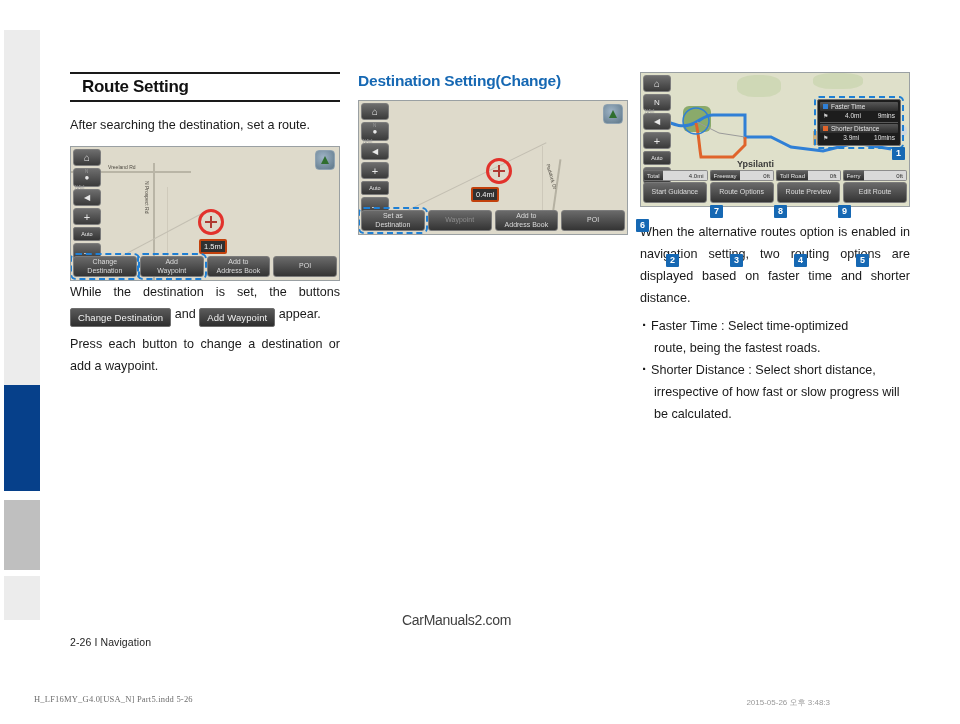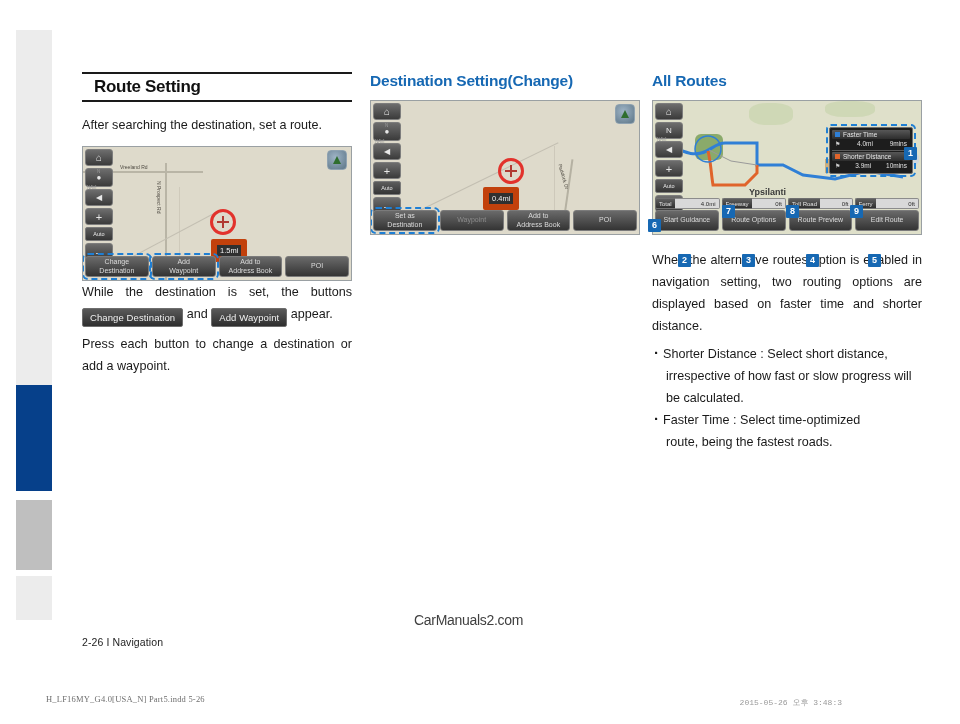--- a/index.html
+++ b/index.html
@@ -15,21 +15,21 @@
     overflow: hidden;
   }
   
   #left-rail { position:absolute; left:0; top:0; width:36px; height:724px; }
   .rail-seg { position:absolute; left:0; width:36px; }
   .rail-light { background:#ececec; }
   .rail-blue  { background:#06408a; }
   .rail-gray  { background:#bfbfbf; }
 
   
-  #page { position:absolute; left:16px; top:0; width:832px; height:724px; }
+  #page { position:absolute; left:4px; top:0; width:832px; height:724px; }
 
   
   .col { position:absolute; top:72px; width:270px; }
   #col-left   { left:66px; }
   #col-mid    { left:354px; }
   #col-right  { left:636px; }
 
   
   .head-ruled {
     border-top:2px solid #1a1a1a;
@@ -127,21 +127,21 @@
     position:absolute; width:26px; height:26px; border:3px solid #e2322c;
     border-radius:50%; box-sizing:border-box;
   }
   .crosshair::before, .crosshair::after {
     content:""; position:absolute; background:#b03a32;
   }
   .crosshair::before { left:50%; top:4px; width:1.5px; height:12px; margin-left:-0.75px; }
   .crosshair::after  { top:50%; left:4px; height:1.5px; width:12px; margin-top:-0.75px; }
   
   .distlabel {
-    position:absolute; background:#303030; border:6px solid #c2410c;
+    position:absolute; background:#303030; border:2px solid #c2410c;
     color:#f0f0f0; font-size:7.5px; padding:1px 3px; border-radius:2px;
     line-height:9px;
   }
   
   .road { position:absolute; background:#b9b5a6; }
   .roadlabel {
     position:absolute; font-size:5px; color:#4e4a42; white-space:nowrap;
   }
   
   .navbar-bottom {
@@ -220,21 +220,21 @@
     font-size:20px; color:#b9b9b9; letter-spacing:-0.3px;
   }
   #printmark {
     position:absolute; left:30px; top:694px;
     font-size:8.5px; color:#6e6e6e;
     font-family:"Liberation Serif", serif; letter-spacing:0.2px;
   }
   #printdate {
     position:absolute; right:6px; top:697px;
     font-size:8px; color:#9a9a9a;
-    font-family:Liberation Mono, monospace;
+    font-family:Liberation Sans, sans-serif;
   }
 </style>
 </head>
 <body>
 
 <div id="page">
 
   <div id="left-rail">
     <div class="rail-seg rail-light" style="top:30px;height:355px;"></div>
     <div class="rail-seg rail-blue" style="top:385px;height:106px;"></div>
@@ -363,21 +363,20 @@
         <div class="navbtn">Add to
 Address Book</div>
         <div class="navbtn">POI</div>
       </div>
     </div>
 
   </div>
 
   <div class="col" id="col-right">
 
-    <div class="head-blue">All Routes</div>
 
     <div class="navshot">
       <div class="map-bg routes-map"></div>
 
       <div style="position:absolute;left:96px;top:2px;width:44px;height:22px;background:#cfd8b6;border-radius:40%;"></div>
       <div style="position:absolute;left:172px;top:0px;width:50px;height:16px;background:#cfd8b6;border-radius:40%;"></div>
       <div style="position:absolute;left:196px;top:48px;width:70px;height:20px;background:#c8d3e4;border-radius:40%;opacity:.7;"></div>
       <div style="position:absolute;left:42px;top:33px;width:28px;height:26px;background:#7ba05b;border-radius:6px;opacity:.85;"></div>
 
       <svg width="270" height="135" style="position:absolute;left:0;top:0;">
@@ -469,28 +468,28 @@
     <div class="callout" style="left:216px;top:182px;">5</div>
     <div class="callout" style="left:-4px;top:147px;">6</div>
     <div class="callout" style="left:70px;top:133px;">7</div>
     <div class="callout" style="left:134px;top:133px;">8</div>
     <div class="callout" style="left:198px;top:133px;">9</div>
 
     <p class="para" style="margin-top:14px;">When the alternative routes option is enabled in navigation setting, two routing options are displayed based on faster time and shorter distance.</p>
 
     <ul class="bullets">
       <li>
+        <span>Faster Time : Select time-optimized</span>
+        <span class="ind">route, being the fastest roads.</span>
+      </li>
+      <li>
         <span>Shorter Distance : Select short distance,</span>
         <span class="ind">irrespective of how fast or slow progress will</span>
         <span class="ind">be calculated.</span>
       </li>
-      <li>
-        <span>Faster Time : Select time-optimized</span>
-        <span class="ind">route, being the fastest roads.</span>
-      </li>
     </ul>
   </div>
 
   <div id="folio">2-26 I Navigation</div>
   <div id="watermark">CarManuals2.com</div>
   <div id="printmark">H_LF16MY_G4.0[USA_N] Part5.indd   5-26</div>
   <div id="printdate">2015-05-26   오후 3:48:3</div>
 
 </div>
 

